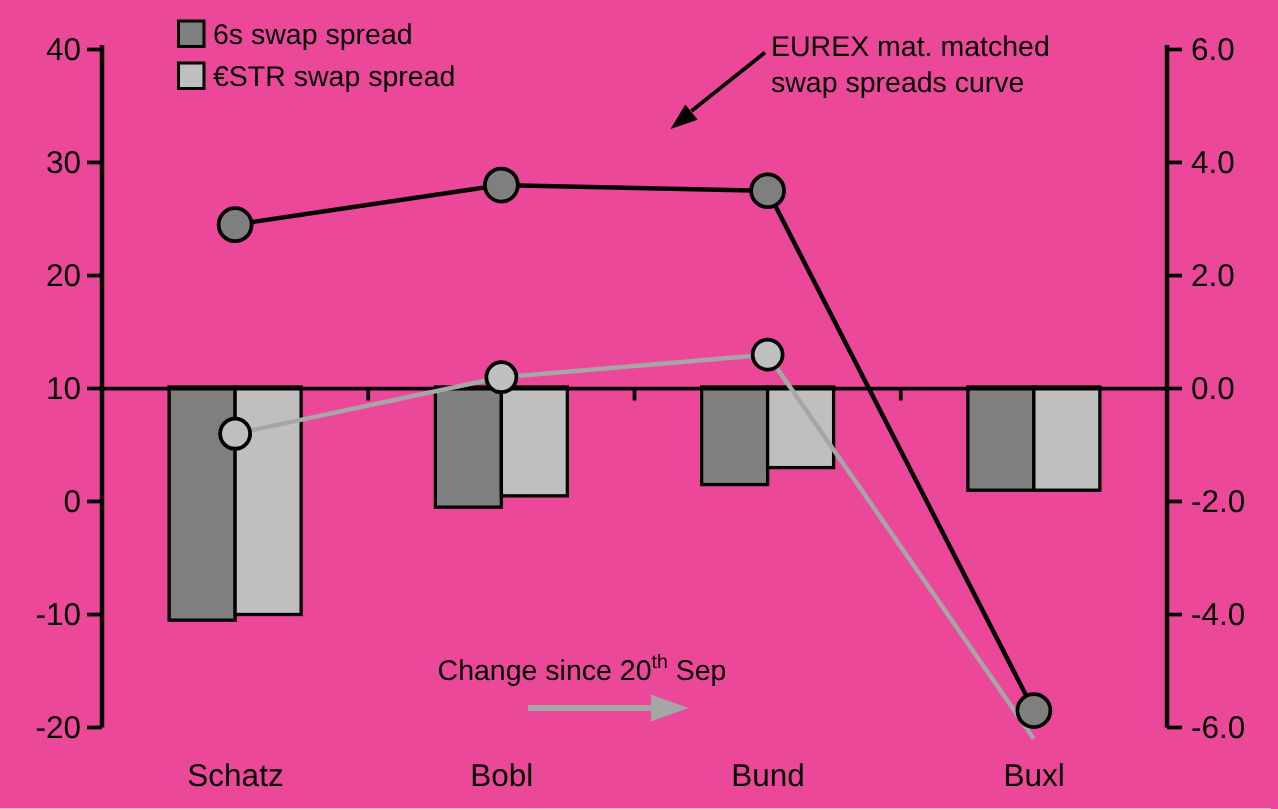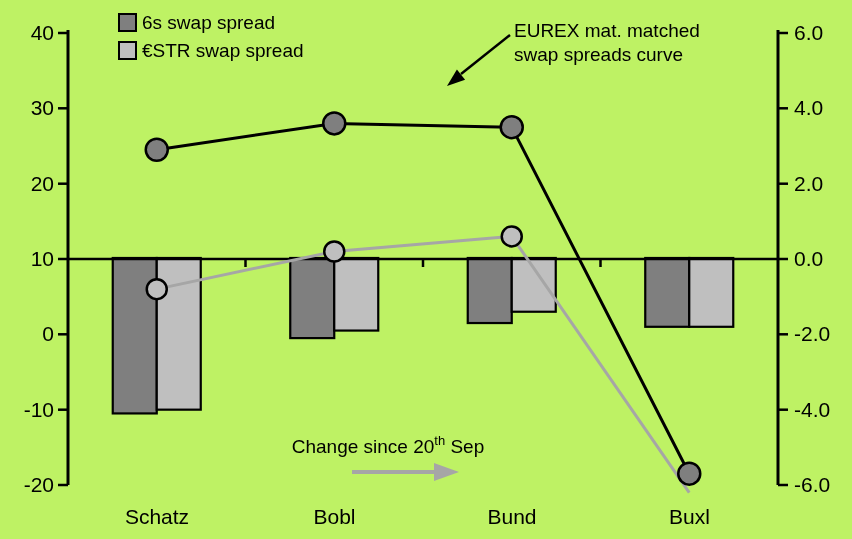--- a/index.html
+++ b/index.html
@@ -1,19 +1,19 @@
 <!DOCTYPE html>
 <html><head>
 <meta charset="utf-8">
 <style>
   html,body{margin:0;padding:0;background:#ffffff;}
   .figure{
     position:relative;
     width:852px;height:539px;
-    background:#bef264;
+    background:#ec4899;
     font-family:"Liberation Sans",sans-serif;
     overflow:hidden;
   }
   svg text{fill:#000000;}
   .axis-label{font-size:21px;}
   .cat-label{font-size:21px;}
   .legend-label{font-size:19px;}
   .note-text{font-size:19px;}
 </style>
 </head>

